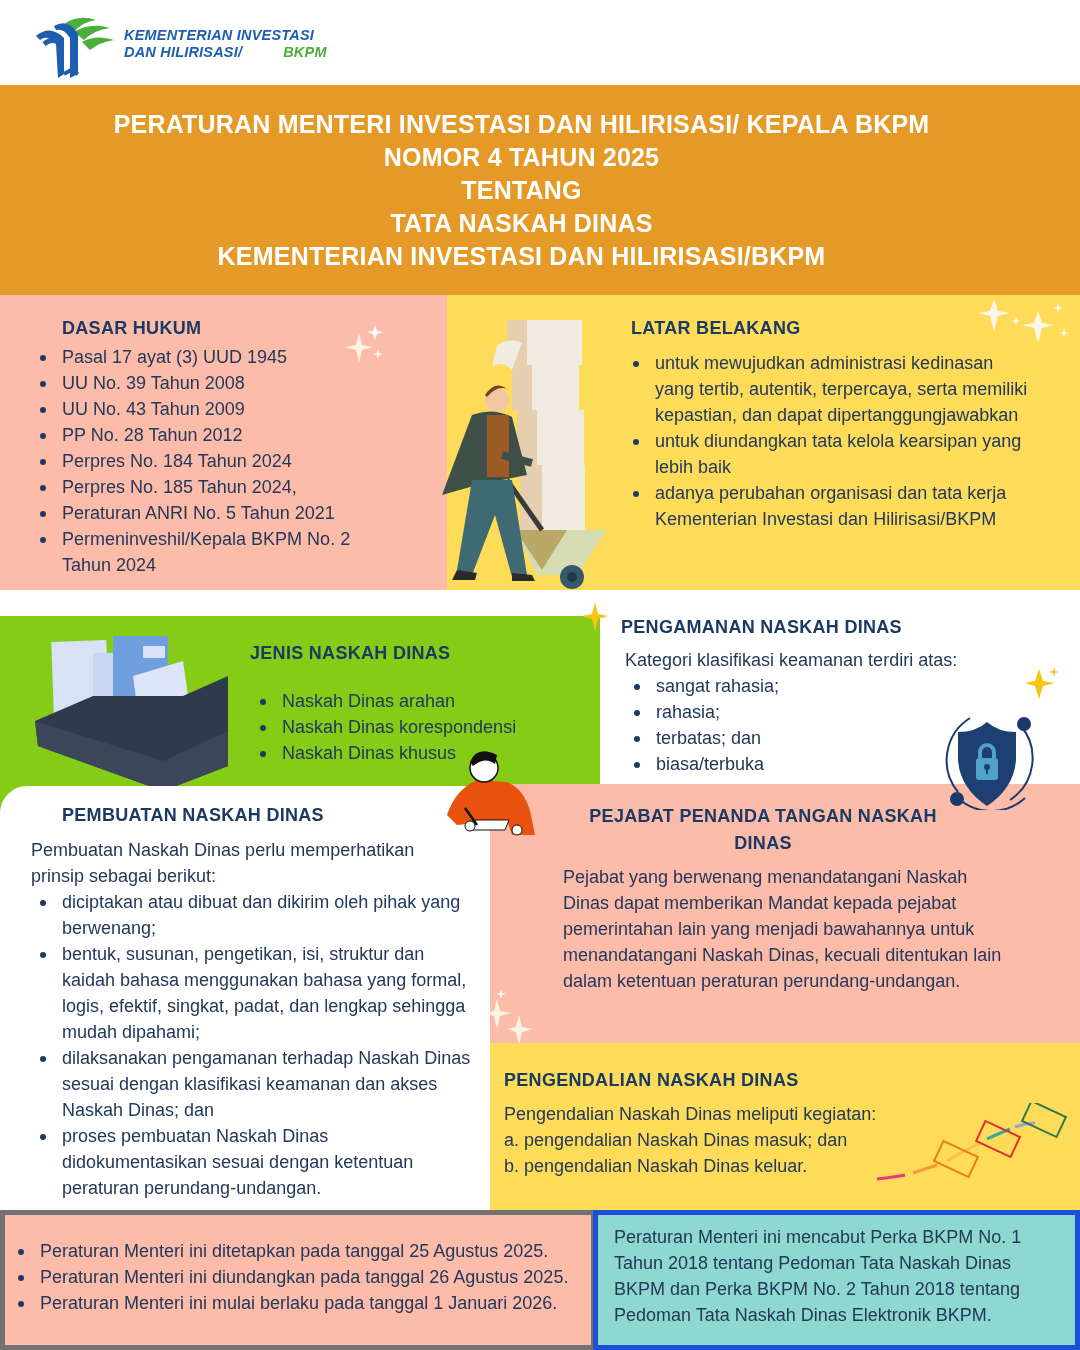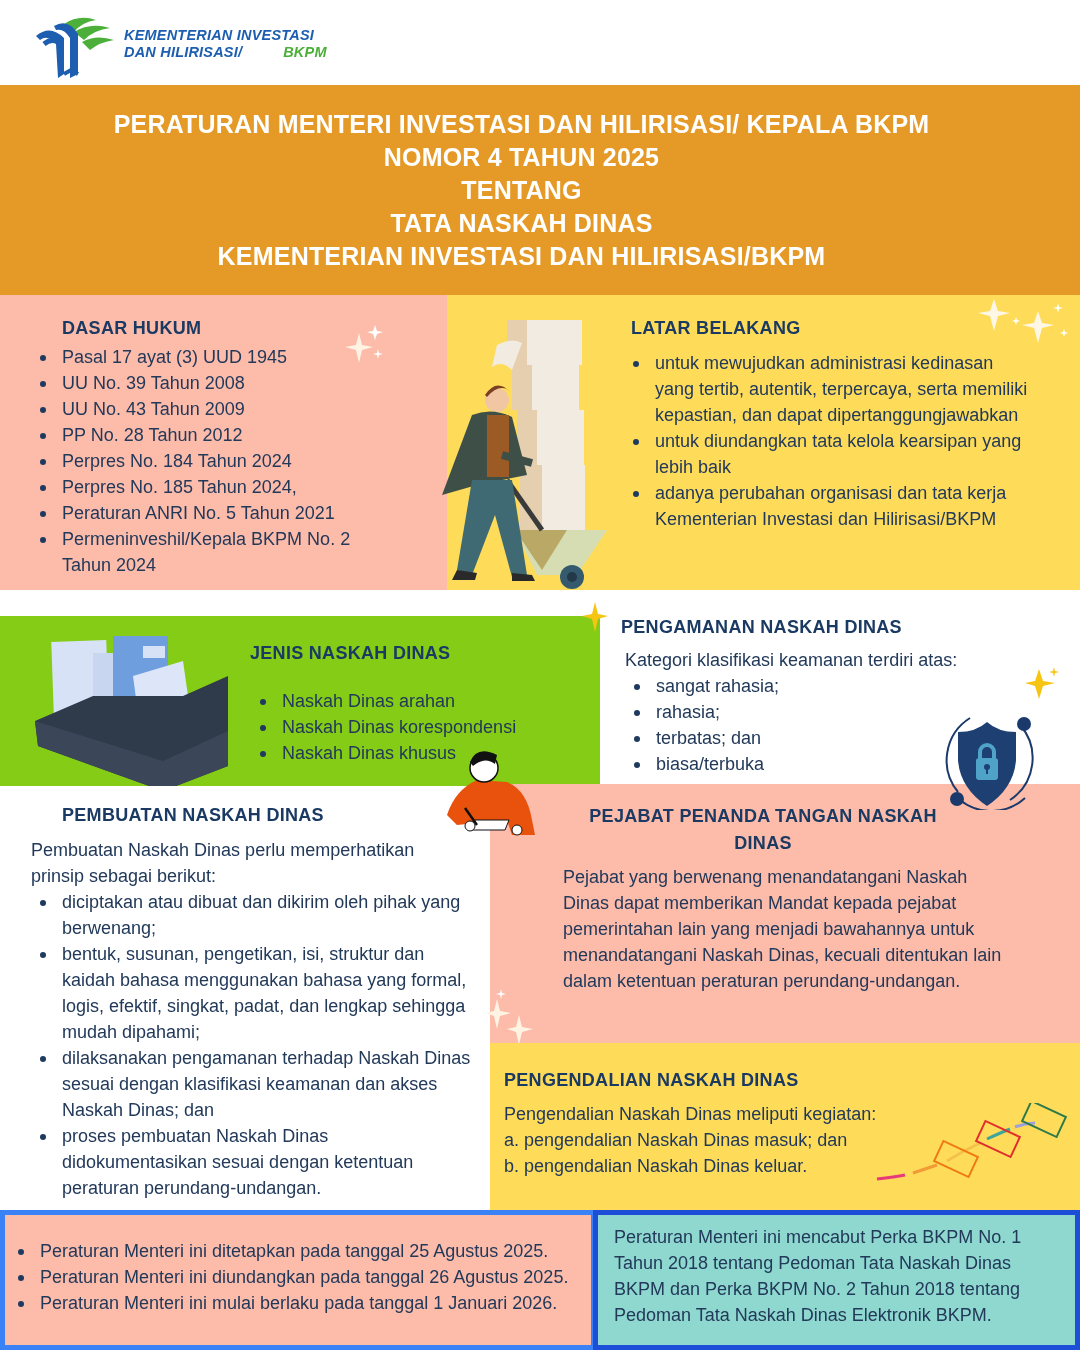--- a/index.html
+++ b/index.html
@@ -20,25 +20,25 @@
 
   
   #banner { left: 0; top: 85px; width: 1080px; height: 210px; background: #e59a27; }
   #banner .line { position: absolute; left: 0; width: 1043px; text-align: center; color: #fff; font-weight: bold; font-size: 25px; line-height: 33px; letter-spacing: 0.2px; }
 
   
   #sec-dasar { left: 0; top: 295px; width: 447px; height: 295px; background: #fdbbaa; }
   #sec-latar { left: 447px; top: 295px; width: 633px; height: 295px; background: #fedc5a; }
   #sec-jenis { left: 0; top: 590px; width: 600px; height: 196px; background: #84cc16; margin-top: 26px; }
   #sec-pengamanan { left: 600px; top: 590px; width: 480px; height: 196px; background: #ffffff; }
-  #sec-pembuatan { left: 0; top: 786px; width: 490px; height: 424px; background: #ffffff; }
+  #sec-pembuatan { left: 0; top: 786px; width: 490px; height: 424px; background: #ffffff; border-radius: 27px; }
   #sec-pejabat { left: 490px; top: 784px; width: 590px; height: 259px; background: #fdbbaa; }
   #sec-pengendalian { left: 490px; top: 1043px; width: 590px; height: 167px; background: #fedc5a; }
 
-  #footer-left { left: 0; top: 1210px; width: 596px; height: 140px; background: #fdbbaa; border: 5px solid #3b82f6; }
+  #footer-left { left: 0; top: 1210px; width: 596px; height: 140px; background: #fdbbaa; border: 5px solid #737373; }
   #footer-right { left: 593px; top: 1210px; width: 487px; height: 140px; background: #8fd8cf; border: 5px solid #1d4ed8; }
 </style>
 </head>
 <body>
 
 <div id="logo-area" class="abs">
   <svg id="logo-mark" class="abs" viewBox="0 0 82 64">
 
     <path d="M30 10 Q45 0 62 6 Q48 8 40 18 Z" fill="#4caf3a"></path>
     <path d="M40 18 Q56 8 76 14 Q60 16 50 26 Z" fill="#4caf3a"></path>

